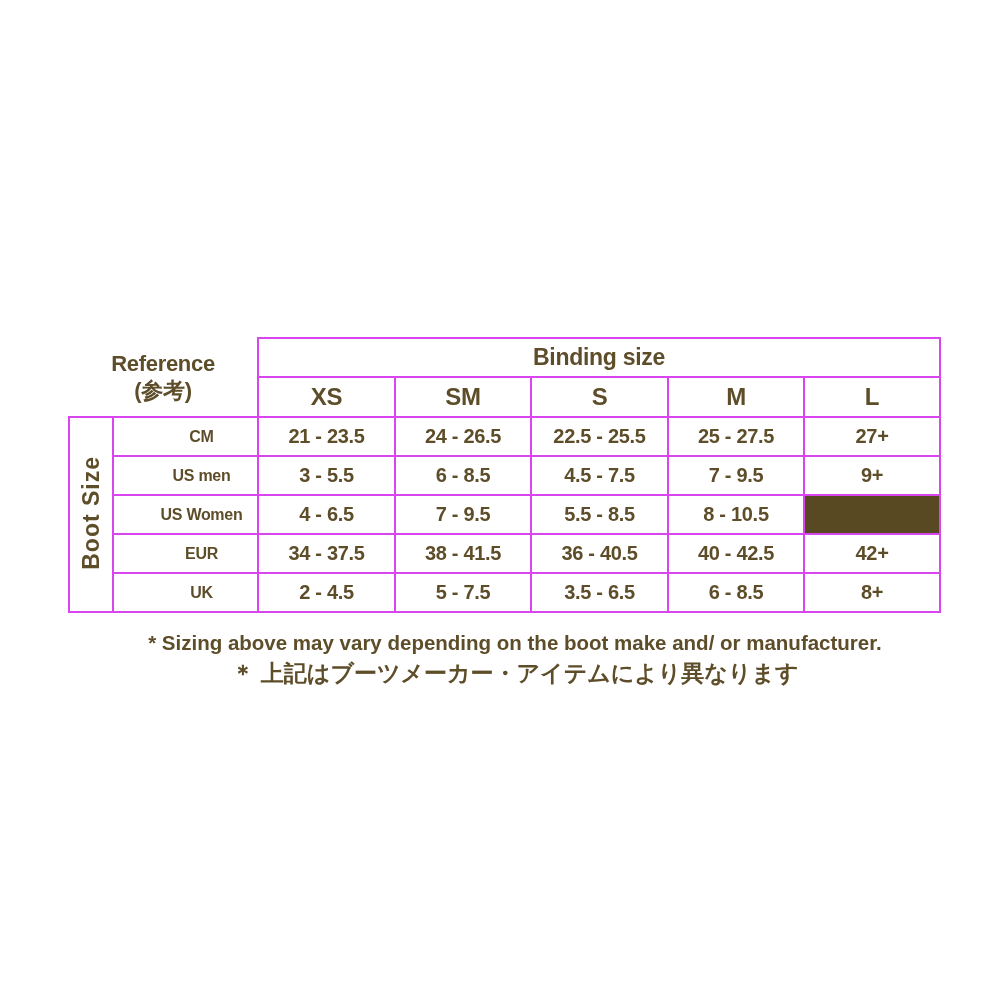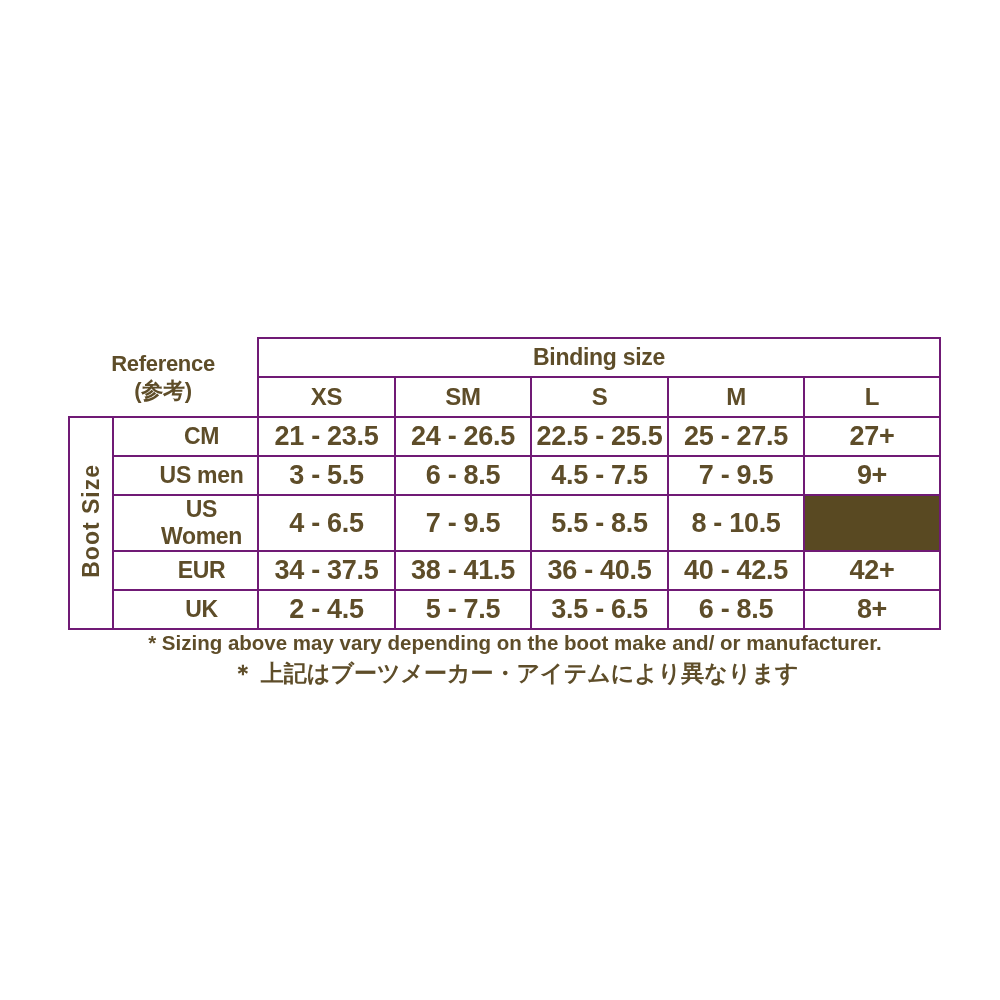--- a/index.html
+++ b/index.html
@@ -16,29 +16,29 @@
     border-collapse: collapse;
     table-layout: fixed;
   }
   td {
     padding: 0;
     text-align: center;
     vertical-align: middle;
     font-weight: bold;
     letter-spacing: -0.3px;
   }
-  td.b { border: 2px solid #701a75; }
+  td.b { border: 2px solid #d946ef; }
   td.noborder { border: none; background: #ffffff; }
 
   .ref-title, .ref-jp { font-size: 22px; font-weight: bold; line-height: 27px; }
 
   td.hdr  { font-size: 23px; height: 37px; }
   td.sub  { font-size: 24px; height: 38px; }
-  td.rowlabel { font-size: 23px; padding-left: 32px; }
-  td.val  { font-size: 27px; }
+  td.rowlabel { font-size: 16px; padding-left: 32px; }
+  td.val  { font-size: 20px; }
   tr.data-row { height: 39px; }
 
   td.bootcell { width: 42px; }
   .vert {
     display: inline-block;
     writing-mode: vertical-rl;
     transform: rotate(180deg);
     font-size: 23px;
     font-weight: bold;
     letter-spacing: 1px;

